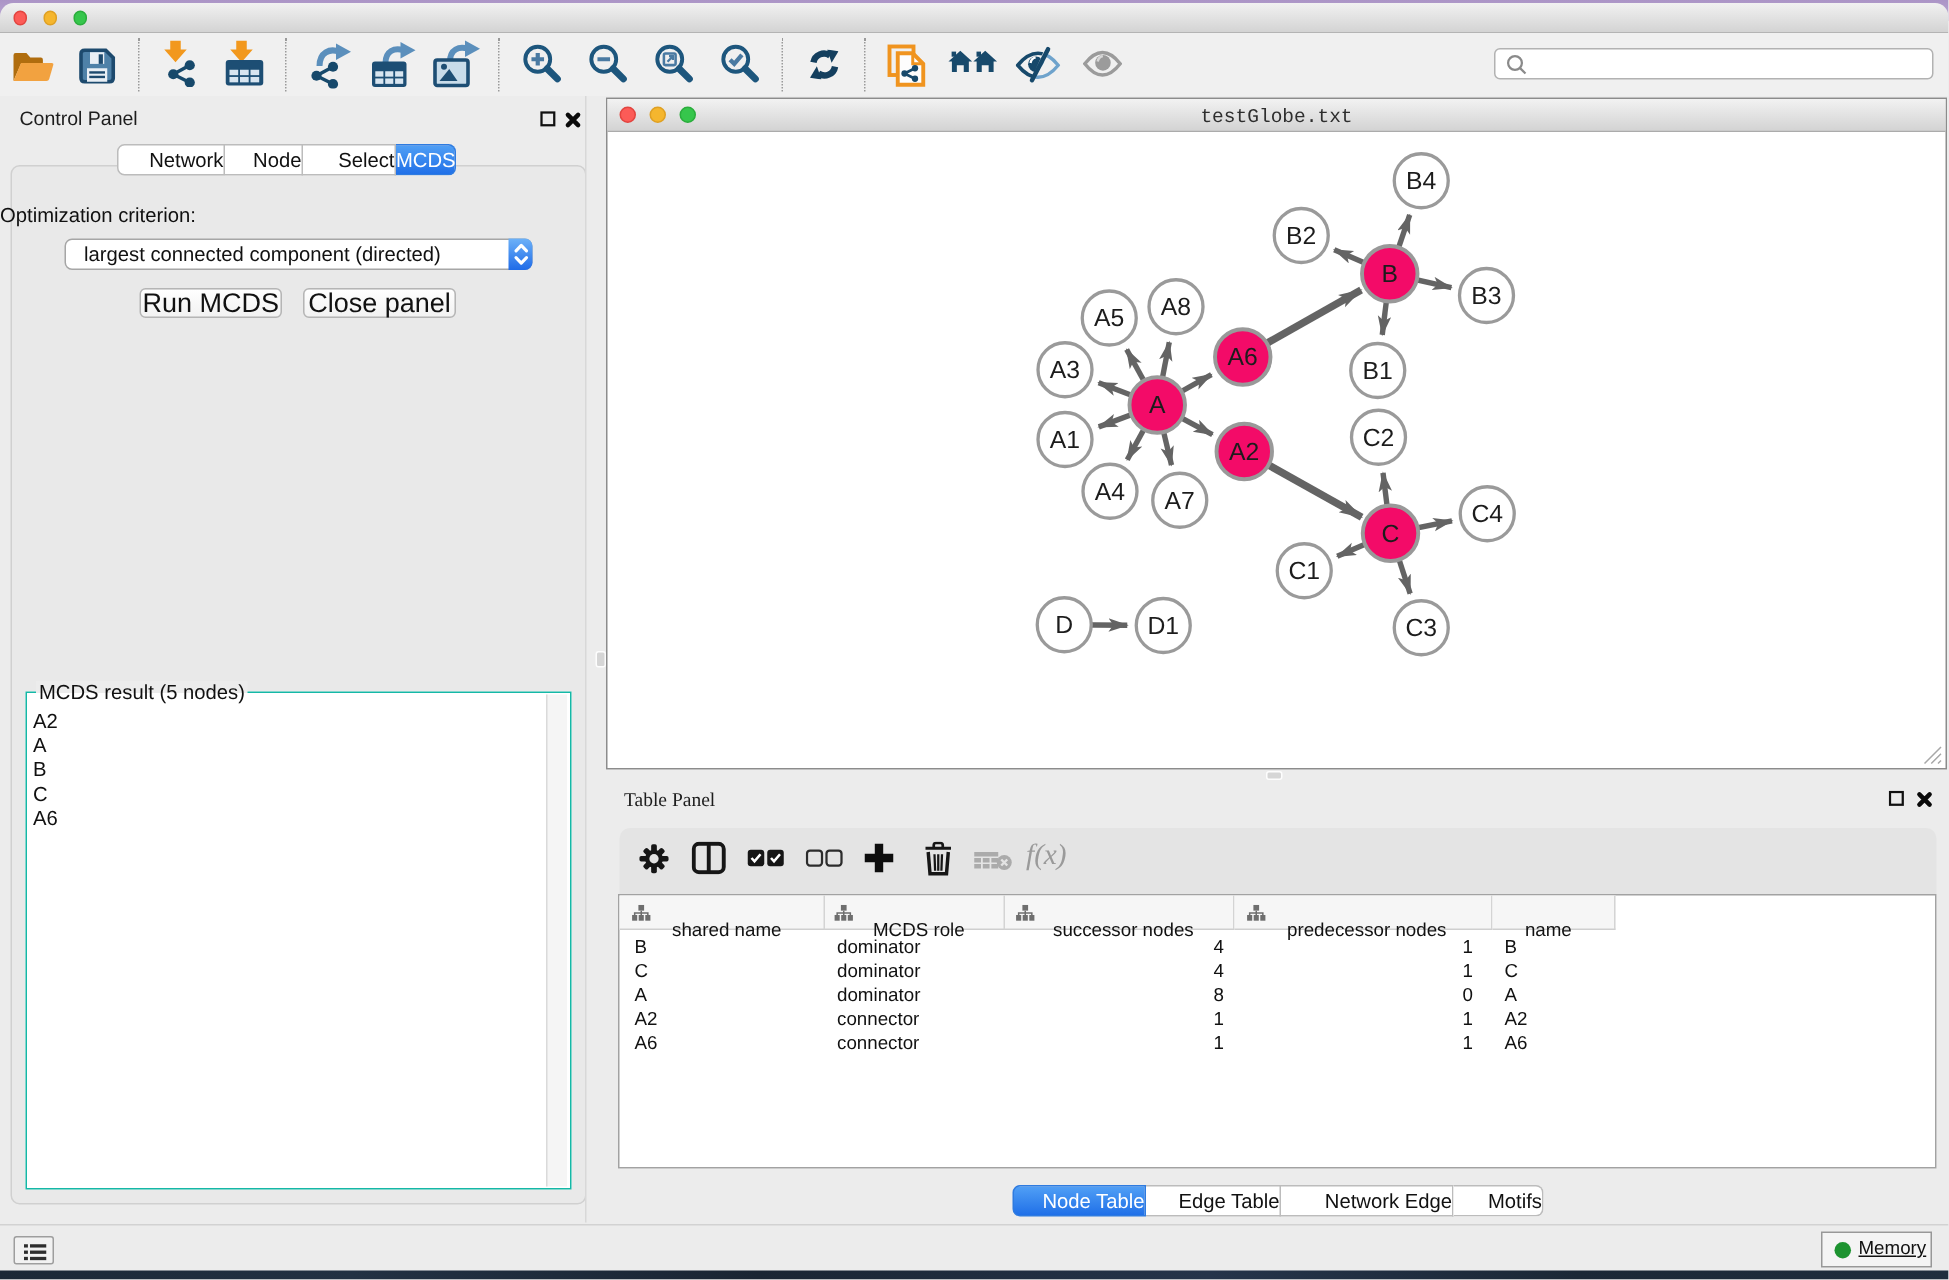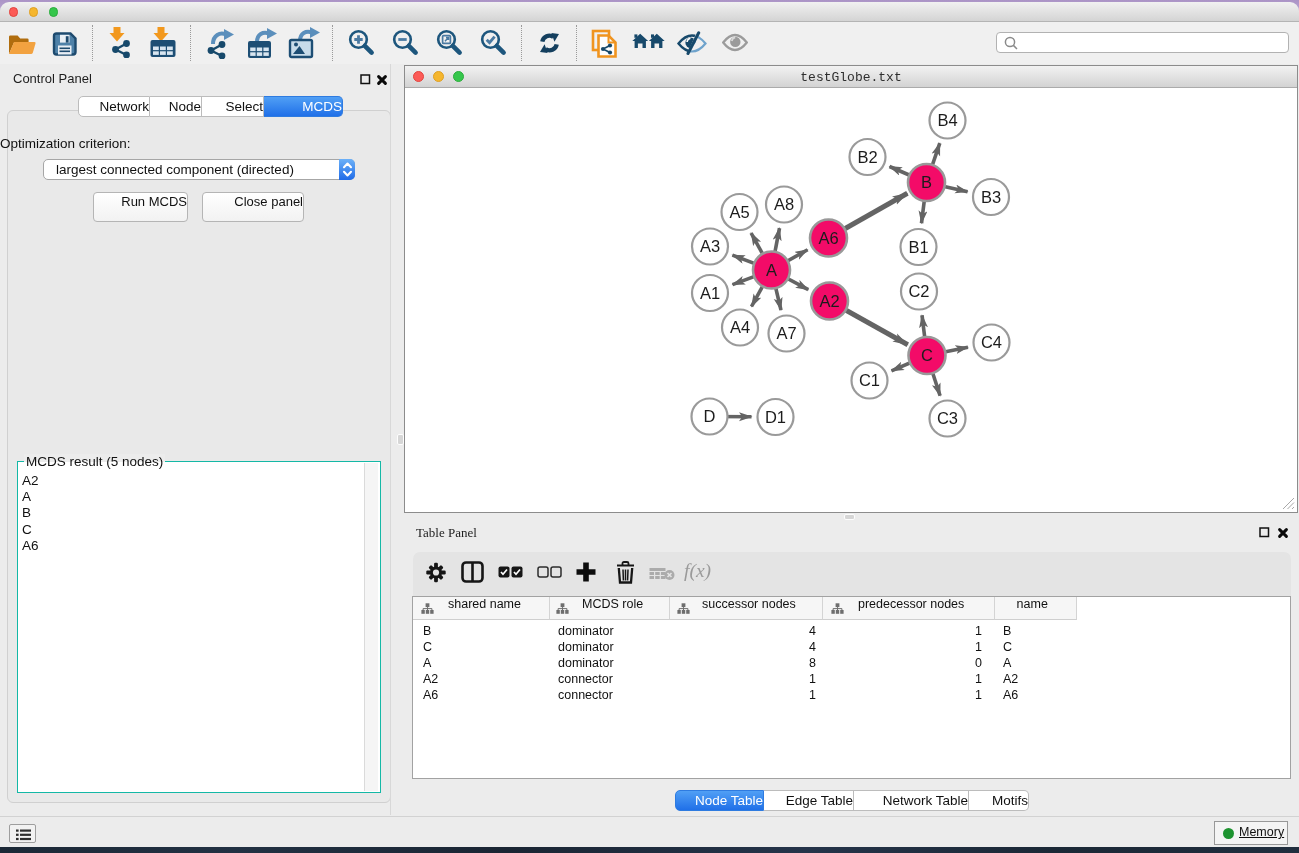--- a/index.html
+++ b/index.html
@@ -30,42 +30,42 @@
 .tab { height:21px; background:#fff; border:1px solid #bcbcbc; border-left:none; font-size:13.5px;
   color:#111; text-align:right; line-height:19px; }
 .tab.first { border-left:1px solid #bcbcbc; border-radius:5px 0 0 5px; }
 .tab.last { border-radius:0 5px 5px 0; }
 .tab.sel { background:linear-gradient(#509ff5,#2070e8); color:#fff; border-color:#2e7be0; }
 #opt-label { position:absolute; left:0; top:136px; width:398px; text-align:left; font-size:13.5px; color:#111; }
 #dropdown { position:absolute; left:43px; top:159px; width:312px; height:21px; background:#fff;
   border:1px solid #a6a6a6; border-radius:5px; font-size:13.5px; color:#111; line-height:19px; padding-left:12px; }
 #dd-btn { position:absolute; right:-1px; top:-1px; width:16px; height:21px; border-radius:0 5px 5px 0;
   background:linear-gradient(#6cb1f8,#1f6be8); }
-.btn { position:absolute; height:30px; background:linear-gradient(#ffffff,#f2f2f2); border:1px solid #b5b5b5;
-  border-radius:4px; font-size:13px; color:#111; text-align:right; line-height:18px; }
+.btn { position:absolute; height:20px; background:linear-gradient(#ffffff,#f2f2f2); border:1px solid #b5b5b5;
+  border-radius:4px; font-size:18px; color:#111; text-align:center; line-height:18px; }
 #fieldset { position:absolute; left:17px; top:461px; width:364px; height:332px; background:#fff;
   border:1px solid #14b8a6; }
 #fs-legend { position:absolute; left:6px; top:-8.5px; background:linear-gradient(#ececec 0 8px,#ffffff 8px); padding:0 2px; font-size:13.5px; color:#111; }
 #fs-scroll { position:absolute; right:2px; top:1px; width:14px; height:328px; background:#f5f5f5; border-left:1px solid #dadada; }
 #fs-list { position:absolute; left:4px; top:11px; font-size:13.5px; color:#111; line-height:16.2px; }
 #netwin { position:absolute; left:404px; top:65px; width:894px; height:448px; background:#fff;
   border:1px solid #8c8c8c; }
 #nw-title { position:absolute; left:0; top:0; width:892px; height:22px;
   background:linear-gradient(#f2f2f2,#d3d3d3); border-bottom:1px solid #ababab;font-family:Liberation Mono, monospace; }
 #nw-title .t1 { left:8px; top:5px; width:11px; height:11px; background:#fc5b57; border:0.5px solid #e2443f;}
 #nw-title .t2 { left:28px; top:5px; width:11px; height:11px; background:#f5b62e; border:0.5px solid #dfa023;}
 #nw-title .t3 { left:48px; top:5px; width:11px; height:11px; background:#36c64c; border:0.5px solid #2aad3c;}
 #nw-text { position:absolute; top:3.5px; width:100%; text-align:center; font-size:13px; color:#2e2e2e; }
 #hsplit-grip { position:absolute; left:844px; top:514px; width:11px; height:6px; background:#d6d6d6; border:1.5px solid #fdfdfd; border-radius:2px; }
 #tp-title { position:absolute; left:416px; top:525px; font-size:13px; color:#1d1d1d;font-family:Liberation Serif, serif; }
 #tp-toolbar { position:absolute; left:404px; top:551px; width:895px; height:45px; }
 #tp-strip { position:absolute; left:9px; top:1px; width:878px; height:44px; background:#e4e4e4; border-radius:7px 7px 0 0; }
 #tptable { position:absolute; left:412px; top:596px; width:879px; height:183px; background:#fff; border:1px solid #a2a2a2; }
 .thcell { position:absolute; top:0; height:23px; background:#f6f6f6; border-right:1px solid #d4d4d4; border-bottom:1px solid #cfcfcf; }
-.thlabel { position:absolute; top:0; font-size:12.5px; color:#111; }
+.thlabel { position:absolute; top:16px; font-size:12.5px; color:#111; }
 .tcell { position:absolute; font-size:12.5px; color:#111; }
 #statusbar { position:absolute; left:0; top:816px; width:1299px; height:31px; background:#ececec; border-top:1px solid #d2d2d2; }
 #listbtn { position:absolute; left:9px; top:824px; width:27px; height:19px; background:#f2f2f2; border:1px solid #9e9e9e; border-radius:2px; }
 #membtn { position:absolute; left:1214px; top:821px; width:74px; height:24px; background:#f4f4f4; border:1px solid #989898; font-size:12.5px; color:#111; }
 #membtn .dot { position:absolute; left:8px; top:6px; width:11px; height:11px; border-radius:50%; background:#1d9330; }
 #membtn .lbl { position:absolute; left:24px; top:3px;text-decoration:underline; }
 .icon { position:absolute; }
 </style>
 </head>
 <body>
@@ -233,21 +233,21 @@
   <rect x="1" y="1" width="8.5" height="8.5" fill="none" stroke="#111" stroke-width="1.5"></rect>
 </svg>
 <svg class="paneicons" style="left:375.5px;top:73.5px" width="12" height="12" viewBox="0 0 12 12">
   <path d="M2.6,2.6 L9.4,9.4 M9.4,2.6 L2.6,9.4" stroke="#0a0a0a" stroke-width="3" stroke-linecap="round"></path>
 </svg>
 <div id="cp-body"></div>
 <div class="tabs" style="left:78px;top:96px;position:absolute;">
   <div class="tab first" style="width:72px">Network</div>
   <div class="tab" style="width:52px">Node</div>
   <div class="tab" style="width:62px">Select</div>
-  <div class="tab last sel" style="width:79px">MCDS</div>
+  <div class="tab last sel" style="width:40px">MCDS</div>
 </div>
 <div id="opt-label">Optimization criterion:</div>
 <div id="dropdown">largest connected component (directed)
   <div id="dd-btn">
     <svg style="position:absolute;left:2.5px;top:2px" width="11" height="17" viewBox="0 0 11 17">
       <path d="M2,6.2 L5.5,2.6 L9,6.2" fill="none" stroke="#fff" stroke-width="2.1" stroke-linecap="round" stroke-linejoin="round"></path>
       <path d="M2,10.8 L5.5,14.4 L9,10.8" fill="none" stroke="#fff" stroke-width="2.1" stroke-linecap="round" stroke-linejoin="round"></path>
     </svg>
   </div>
 </div>
@@ -464,21 +464,21 @@
 <div class="tcell" style="left:590px;top:74.5px">A2</div>
 <div class="tcell" style="left:10px;top:90.5px">A6</div>
 <div class="tcell" style="left:145px;top:90.5px">connector</div>
 <div class="tcell" style="left:257px;top:90.5px;width:146px;text-align:right">1</div>
 <div class="tcell" style="left:410px;top:90.5px;width:159px;text-align:right">1</div>
 <div class="tcell" style="left:590px;top:90.5px">A6</div>
 </div>
 <div class="tabs" style="left:675px;top:790px;position:absolute;">
   <div class="tab first sel" style="width:89px">Node Table</div>
   <div class="tab" style="width:90px">Edge Table</div>
-  <div class="tab" style="width:115px">Network Table</div>
+  <div class="tab" style="width:115px">Network Edge</div>
   <div class="tab last" style="width:60px">Motifs</div>
 </div>
 <div id="statusbar"></div>
 <div id="listbtn">
   <svg class="icon" style="left:6px;top:3.5px" width="15" height="12" viewBox="0 0 15 12">
     <g fill="#2e2e2e">
         <rect x="0" y="0.5" width="2.6" height="2.2"></rect>
         <rect x="4" y="0.5" width="11" height="2.2"></rect>
     <rect x="0" y="4.7" width="2.6" height="2.2"></rect>
         <rect x="4" y="4.7" width="11" height="2.2"></rect>

